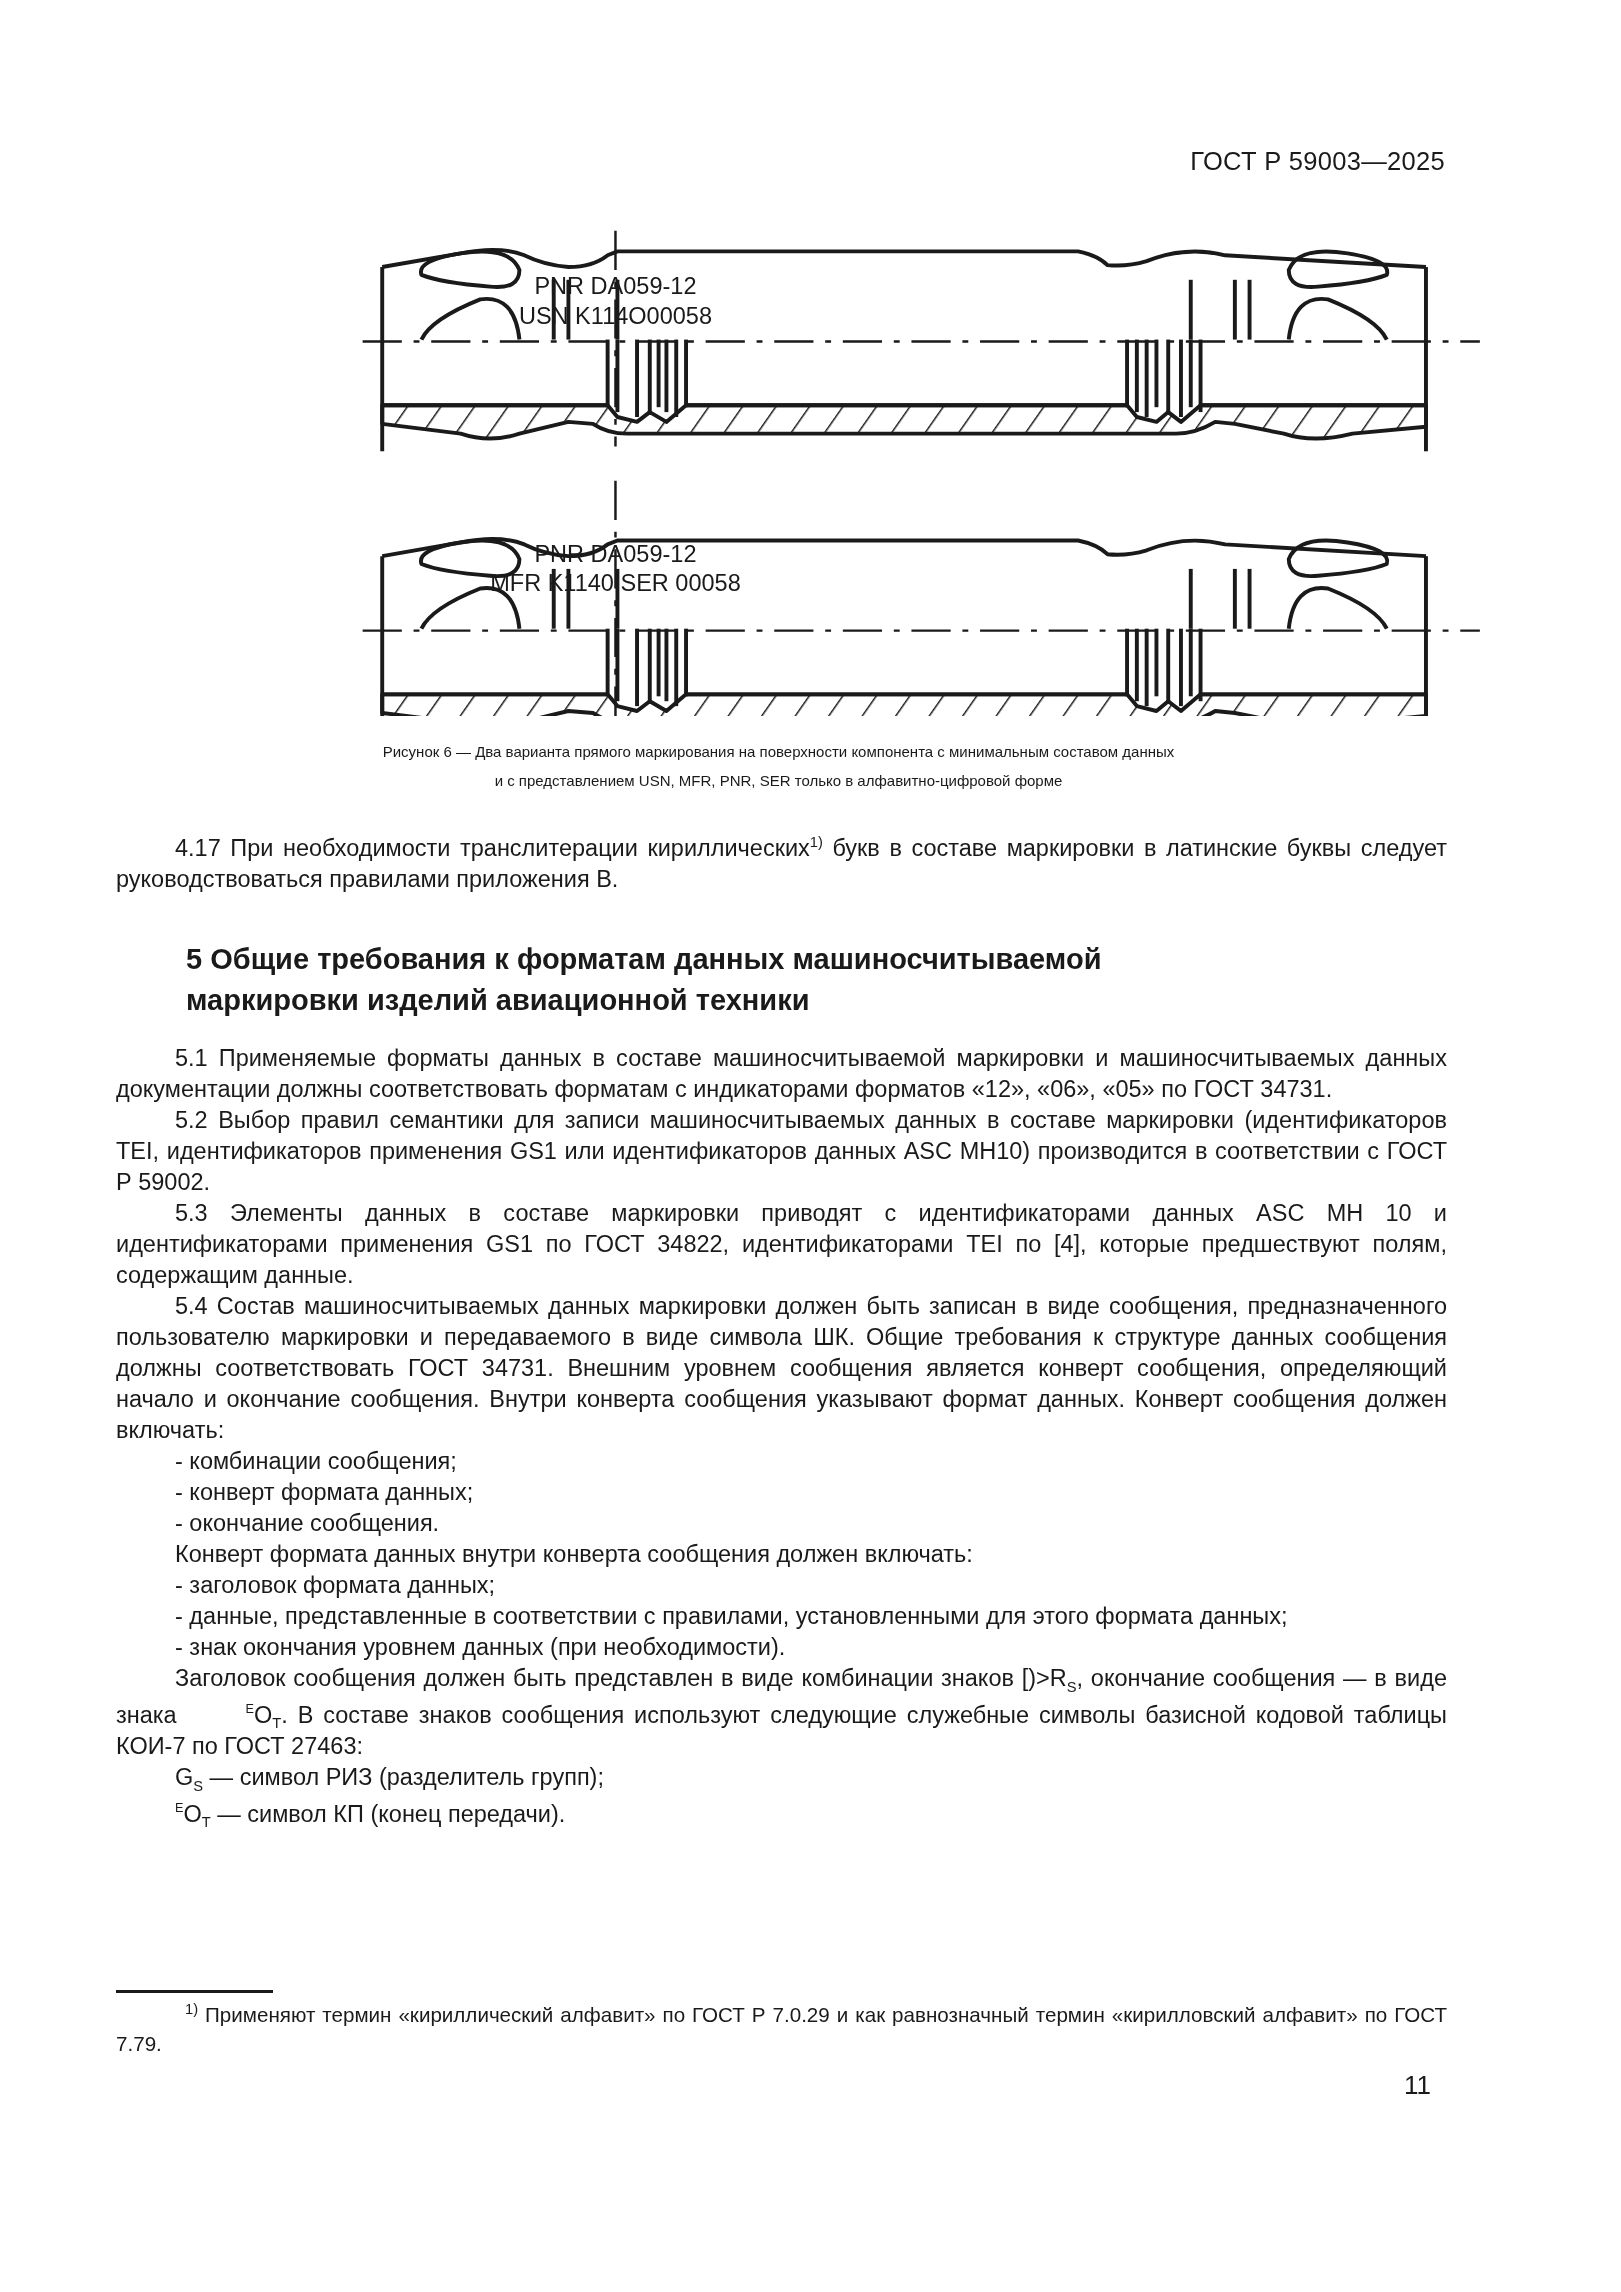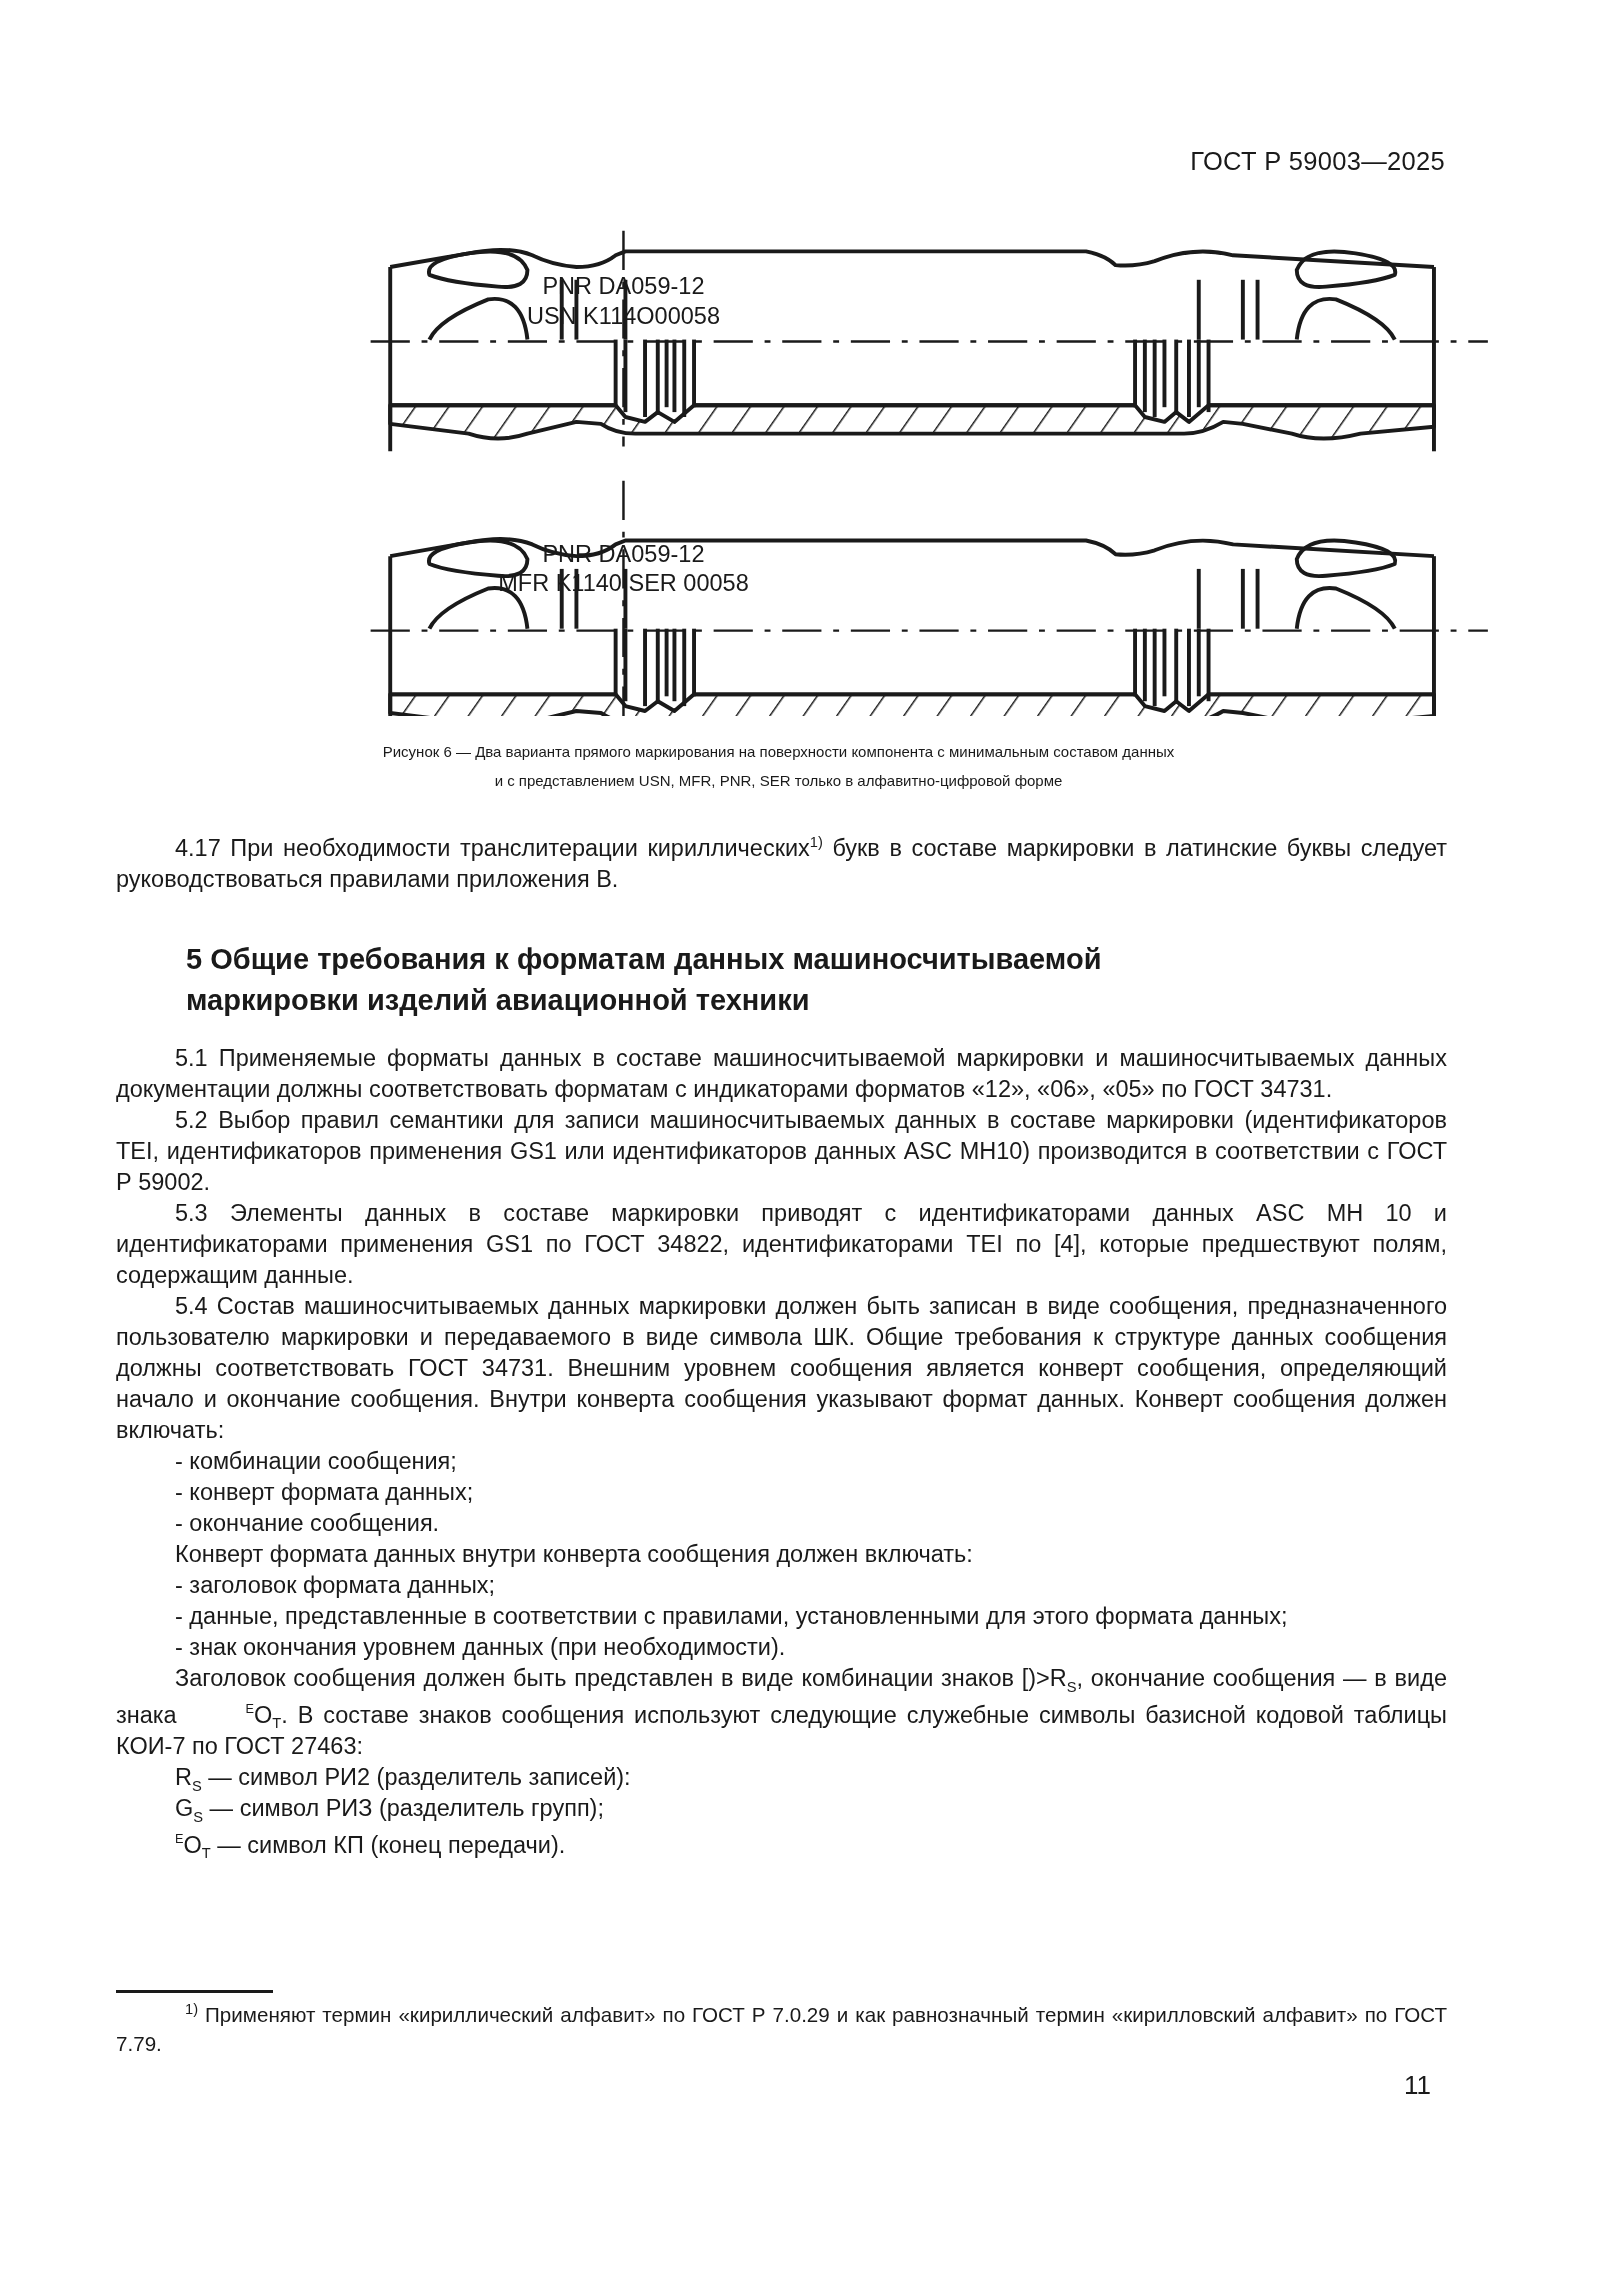--- a/index.html
+++ b/index.html
@@ -1,19 +1,19 @@
 <!DOCTYPE html>
 <html><head>
 <meta charset="utf-8">
 <style>
   html, body { margin: 0; padding: 0; background: #ffffff; }
   body { width: 1621px; height: 2293px; position: relative; overflow: hidden;
          font-family: "Liberation Sans", sans-serif; color: #1a1a1a; }
   .header { position: absolute; top: 147px; right: 176px; font-size: 25.5px; font-weight: normal; letter-spacing: 0.3px; }
-  .figure { position: absolute; left: 0; top: 216px; width: 1415px; height: 500px; margin-left: 8px; }
+  .figure { position: absolute; left: 0; top: 216px; width: 1415px; height: 500px; }
   .figure svg { position: absolute; left: 0; top: 0; }
   .caption { position: absolute; left: 112px; width: 1333px; top: 737px; text-align: center; font-size: 15px; line-height: 29px; }
   .body { position: absolute; left: 116px; width: 1331px; font-size: 23.5px; line-height: 31px; }
   .p { text-indent: 59px; text-align: justify; margin: 0; }
   .li { padding-left: 59px; margin: 0; }
   .li-wrap { text-indent: 59px; text-align: justify; margin: 0; }
   .h2 { position: absolute; left: 186px; top: 939px; font-size: 29px; font-weight: bold; line-height: 41px; width: 1176px; }
   sub, sup { font-size: 14.7px; line-height: 0; }
   .footnote-rule { position: absolute; left: 116px; top: 1990px; width: 157px; height: 2.9px; background: #1a1a1a; }
   .footnote { position: absolute; left: 116px; top: 2000px; width: 1331px; font-size: 20.6px; line-height: 29px; text-align: justify; }
@@ -124,21 +124,20 @@
   <p class="p">5.3 Элементы данных в составе маркировки приводят с идентификаторами данных ASC MH 10 и идентификаторами применения GS1 по ГОСТ 34822, идентификаторами TEI по [4], которые предшествуют полям, содержащим данные.</p>
   <p class="p">5.4 Состав машиносчитываемых данных маркировки должен быть записан в виде сообщения, предназначенного пользователю маркировки и передаваемого в виде символа ШК. Общие требования к структуре данных сообщения должны соответствовать ГОСТ 34731. Внешним уровнем сообщения является конверт сообщения, определяющий начало и окончание сообщения. Внутри конверта сообщения указывают формат данных. Конверт сообщения должен включать:</p>
   <p class="li">- комбинации сообщения;</p>
   <p class="li">- конверт формата данных;</p>
   <p class="li">- окончание сообщения.</p>
   <p class="li">Конверт формата данных внутри конверта сообщения должен включать:</p>
   <p class="li">- заголовок формата данных;</p>
   <p class="li-wrap">- данные, представленные в соответствии с правилами, установленными для этого формата данных;</p>
   <p class="li">- знак окончания уровнем данных (при необходимости).</p>
   <p class="p"><span>Заголовок сообщения должен быть представлен в виде комбинации знаков [)&gt;R</span><sub>S</sub><span>, окончание сообщения — в виде знака </span><span class="sym"><span class="sup-e">E</span><span>O</span><sub>T</sub></span><span>. В составе знаков сообщения используют следующие служебные символы базисной кодовой таблицы КОИ-7 по ГОСТ 27463:</span></p>
-  <p class="li"><span>R</span><sub>S</sub><span> — символ РИ2 (разделитель записей):</span></p>
   <p class="li"><span>G</span><sub>S</sub><span> — символ РИЗ (разделитель групп);</span></p>
   <p class="li"><span class="sym"><span class="sup-e">E</span><span>O</span><sub>T</sub></span><span> — символ КП (конец передачи).</span></p>
 </div>
 
 <div class="footnote-rule"></div>
 <div class="footnote">
   <p class="p"><sup>1)</sup><span> Применяют термин «кириллический алфавит» по ГОСТ Р 7.0.29 и как равнозначный термин «кирилловский алфавит» по ГОСТ 7.79.</span></p>
 </div>
 
 <div class="pagenum">11</div>

